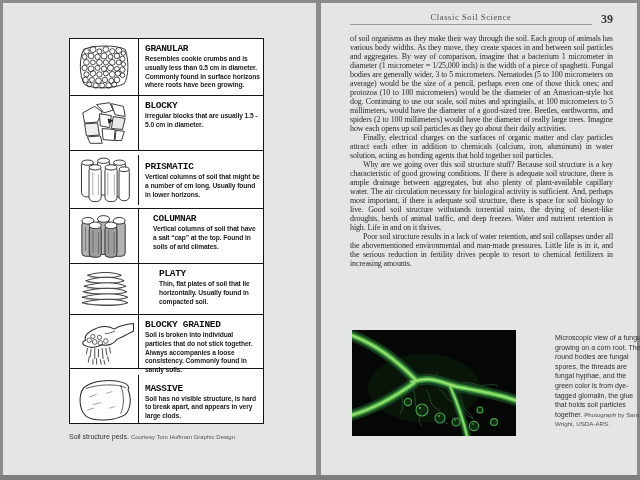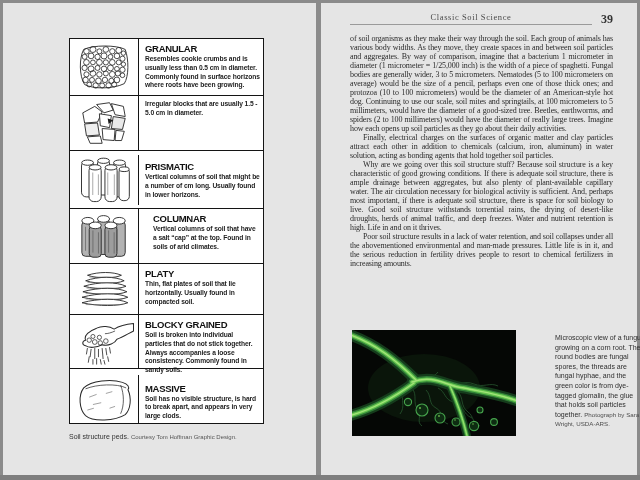--- a/index.html
+++ b/index.html
@@ -11,26 +11,26 @@
   .bottom-bar{position:absolute;left:0;bottom:0;width:640px;height:5px;background:#7e7e7e;}
 
   
   .ped-table{position:absolute;left:66px;top:35px;width:193px;border:1.5px solid #141414;background:#fff;}
   .ped-row{display:flex;border-bottom:1.5px solid #141414;box-sizing:border-box;}
   .ped-row:last-child{border-bottom:none;}
   .ped-row:nth-child(1){height:57px;}
   .ped-row:nth-child(2){height:55px;}
   .ped-row:nth-child(3){height:58px;align-items:center;}
   .ped-row:nth-child(4){height:55px;gap:8px;}
-  .ped-row:nth-child(5){height:51px;}
+  .ped-row:nth-child(5){height:51px;gap:14px;}
   .ped-row:nth-child(6){height:54px;}
   .ped-row:nth-child(7){height:54px;align-items:flex-end;}
   .cell-img{width:69px;border-right:1.5px solid #141414;display:flex;align-items:center;justify-content:center;box-sizing:border-box;}
   .cell-text{flex:1;padding:4px 3px 2px 6px;box-sizing:border-box;}
-  .ped-name{font-family:Liberation Sans, sans-serif;font-weight:700;font-size:9.5px;line-height:11px;letter-spacing:-0.3px;color:#111;margin-bottom:1px;}
+  .ped-name{font-family:Liberation Mono, monospace;font-weight:700;font-size:9.5px;line-height:11px;letter-spacing:-0.3px;color:#111;margin-bottom:1px;}
   .ped-desc{font-family:"Liberation Sans",sans-serif;font-weight:700;font-size:6.7px;line-height:8.8px;letter-spacing:-0.1px;color:#1d1d1d;}
   .table-caption{position:absolute;left:66px;top:430px;width:230px;font-family:"Liberation Sans",sans-serif;font-size:7px;color:#333;}
   .table-caption .credit{font-size:6px;color:#555;}
 
   
   .head-row{position:absolute;left:29px;top:9px;width:263px;height:14px;}
   .running-head{position:absolute;left:0;top:0;width:242px;text-align:center;font-size:8.5px;letter-spacing:0.6px;color:#4a4a4a;}
   .head-rule{position:absolute;left:0;top:12px;width:242px;border-bottom:1px solid #9a9a9a;}
   .page-number{position:absolute;right:0;top:0;font-size:12px;font-weight:700;color:#333;}
   .body-text{position:absolute;left:29px;top:31px;width:263px;color:#2b2b2b;}
@@ -122,20 +122,21 @@
               <path d="M27 16 L40 18 L38 31 L28 29 Z"></path>
               <path d="M42 19 L55 21 L52 33 L40 32 Z" fill="#e9e9e9"></path>
               <path d="M14 41 L28 40 L30 48 L17 48 Z"></path>
               <path d="M30 32 L44 33 L43 45 L31 44 Z"></path>
               <path d="M45 34 L54 35 L51 45 L44 45 Z"></path>
             </g>
             <path d="M36 21 l6 2 -5 4 z" fill="#1c1c1c"></path>
           </svg>
         </div>
         <div class="cell-text">
+          <div class="ped-name">BLOCKY</div>
           <div class="ped-desc">Irregular blocks that are usually 1.5 - 5.0 cm in diameter.</div>
         </div>
       </div>
 
       <div class="ped-row">
         <div class="cell-img">
           <svg width="60" height="50" viewBox="0 0 64 52">
             <g fill="#fff" stroke="#2a2a2a" stroke-width="1">
               <rect x="8" y="6" width="13" height="38" rx="5"></rect>
                 <ellipse cx="14.5" cy="7.5" rx="6.3" ry="2.8"></ellipse>

